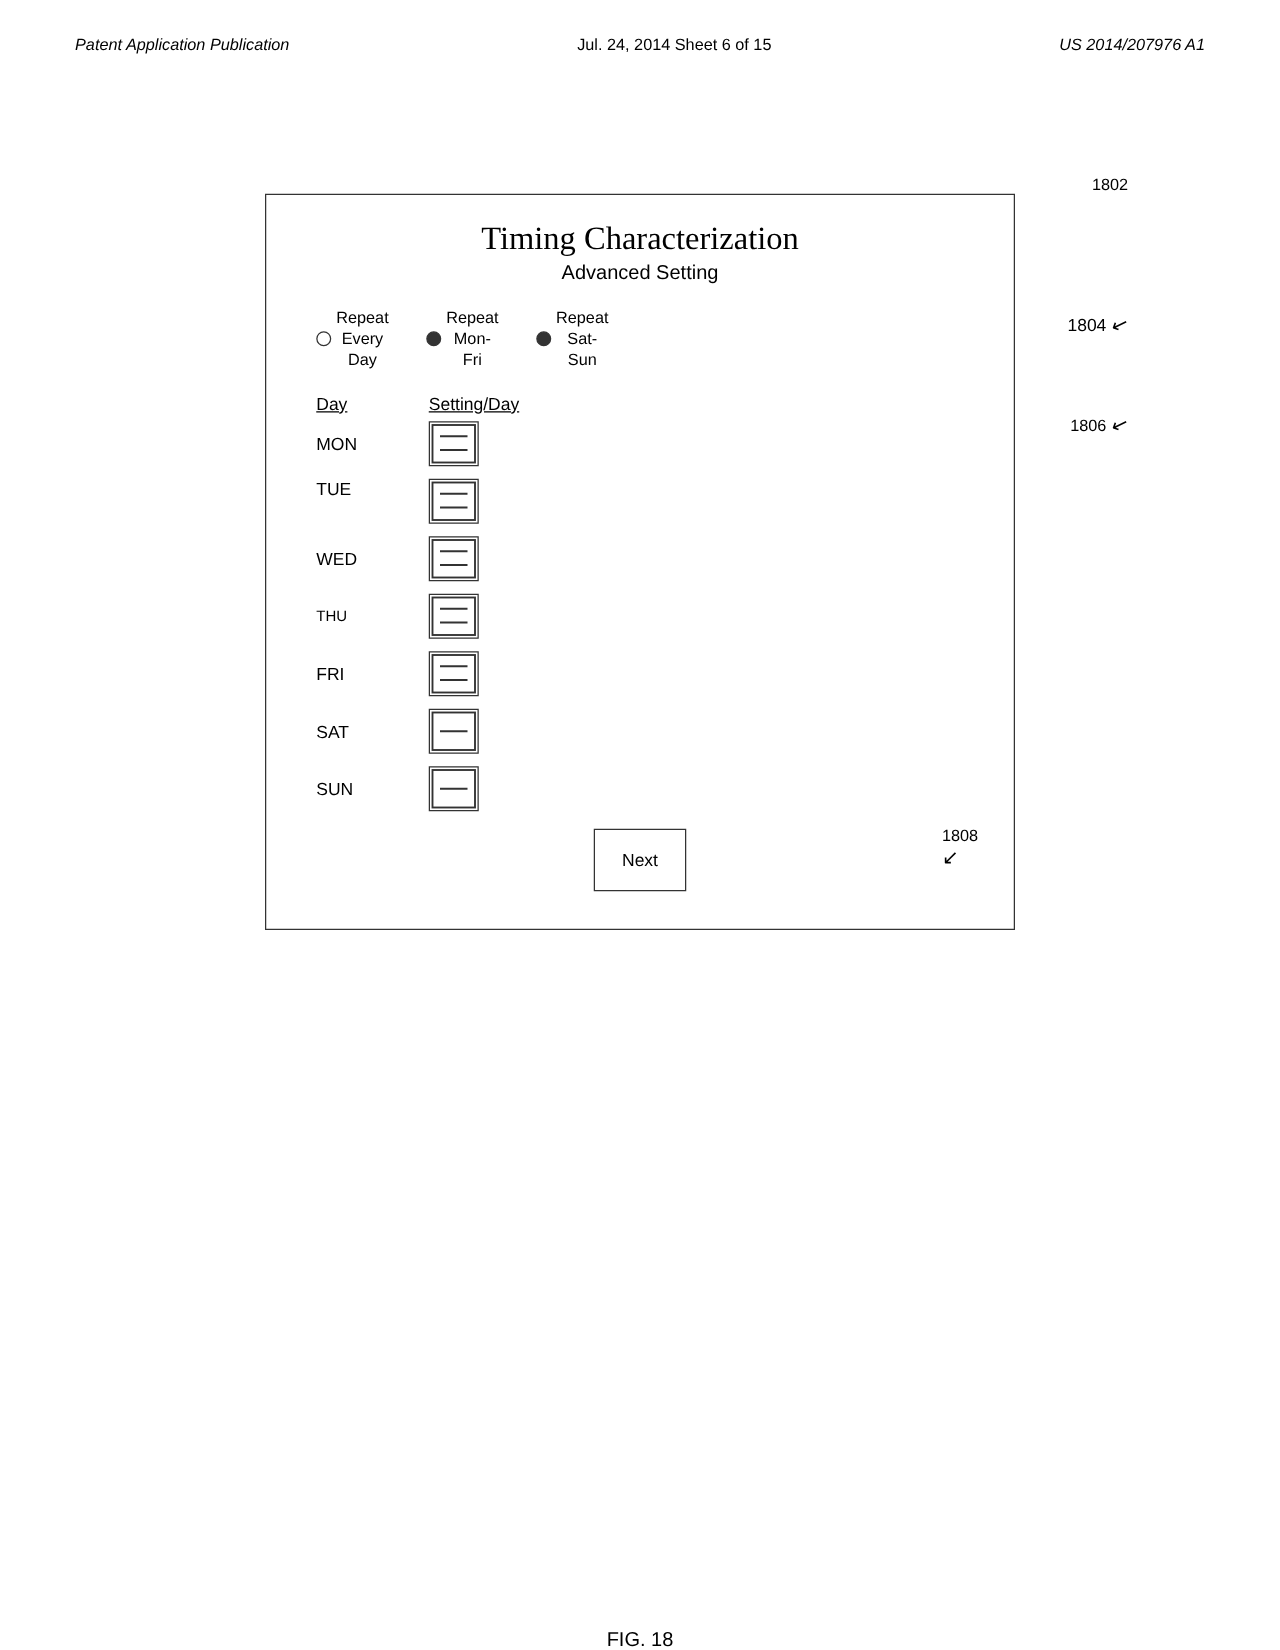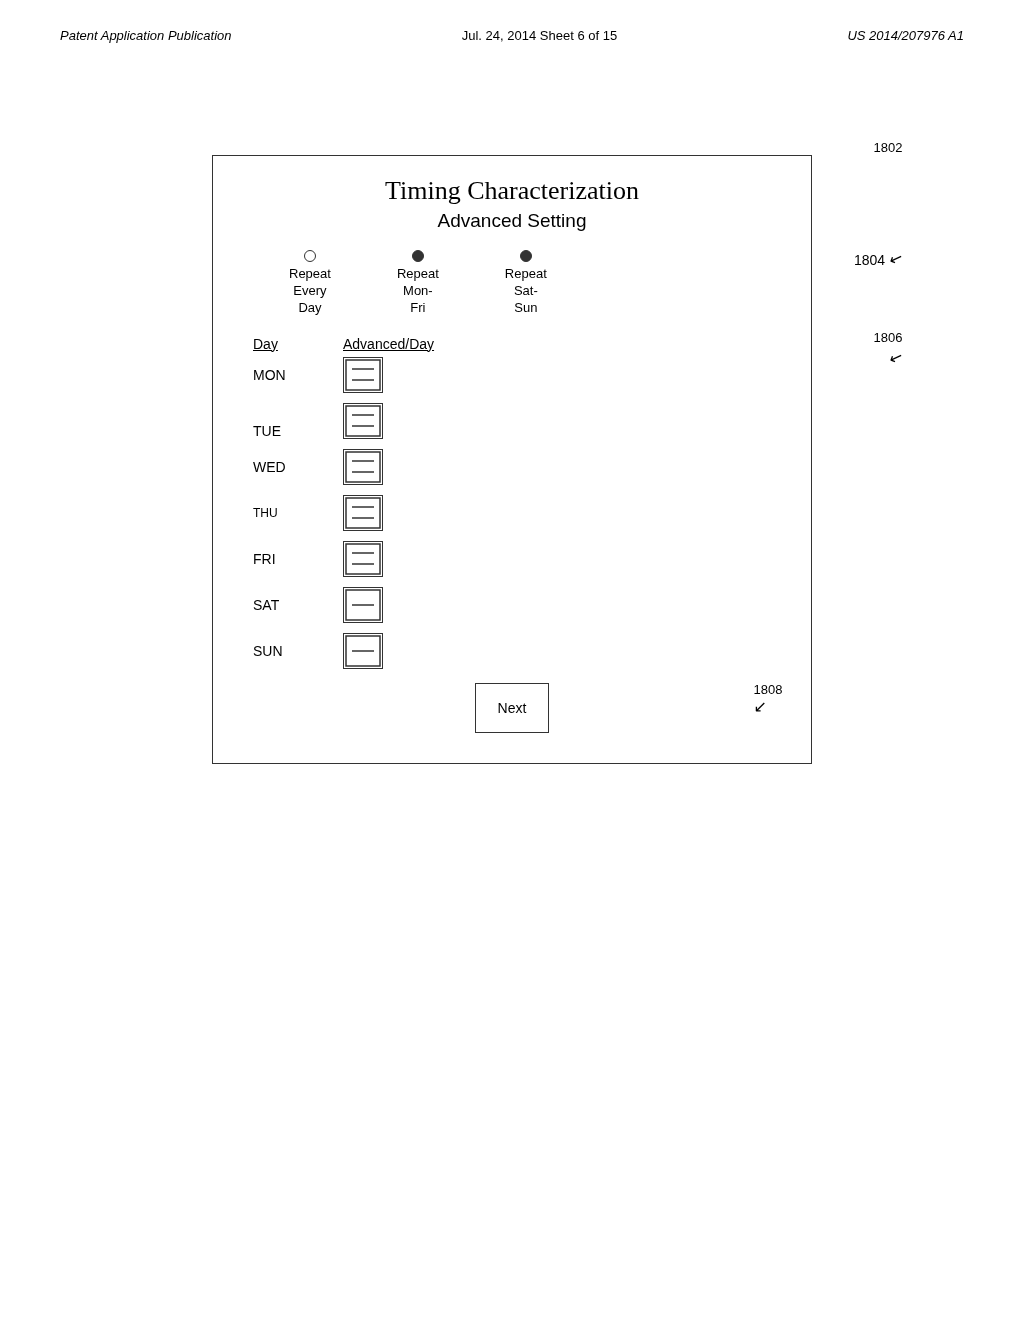--- a/index.html
+++ b/index.html
@@ -55,41 +55,40 @@
     .dialog-title {
       text-align: center;
       font-size: 26px;
       font-weight: normal;
       font-family: 'Times New Roman', Times, serif;
       margin-bottom: 4px;
     }
 
     .dialog-subtitle {
       text-align: center;
-      font-size: 19px;
+      font-size: 16px;
       margin-bottom: 18px;
     }
 
     
     .radio-row {
       display: flex;
       align-items: flex-start;
       gap: 30px;
       margin-bottom: 18px;
       padding-left: 10px;
     }
 
     .radio-option {
       display: flex;
-      flex-direction: column;
+      flex-direction: row;
       align-items: center;
       font-size: 13px;
       text-align: center;
       gap: 4px;
-      margin-left: 36px;
     }
 
     .radio-circle {
       width: 12px;
       height: 12px;
       border: 1.5px solid #333;
       border-radius: 50%;
       display: inline-block;
     }
 
@@ -199,38 +198,38 @@
           <div class="radio-dot"></div>
           <div style="font-size:13px; text-align:center; line-height:1.3;">Repeat<br>Sat-<br>Sun</div>
         </div>
       </div>
 
       <div style="display:flex; align-items:center; gap:10px; margin-bottom:4px; padding-left: 10px;">
         <div style="width:80px;">
           <span style="text-decoration:underline; font-size:14px;">Day</span>
         </div>
         <div>
-          <span style="text-decoration:underline; font-size:14px;">Advanced/Day</span>
+          <span style="text-decoration:underline; font-size:14px;">Setting/Day</span>
         </div>
       </div>
 
       <div style="padding-left:10px;">
 
         <div style="display:flex; align-items:center; gap:10px; margin-bottom:10px;">
           <div style="width:80px; font-size:14px;">MON</div>
           <div class="input-box" style="position:relative;">
             <svg width="38" height="34" viewBox="0 0 38 34">
                 <rect x="2" y="2" width="34" height="30" fill="none" stroke="#333" stroke-width="1.5"></rect>
                 <line x1="8" y1="11" x2="30" y2="11" stroke="#333" stroke-width="1.5"></line>
                 <line x1="8" y1="22" x2="30" y2="22" stroke="#333" stroke-width="1.5"></line>
               </svg>
           </div>
         </div>
 
-        <div style="display:flex; align-items:flex-end; gap:10px; margin-bottom:10px;">
+        <div style="display:flex; align-items:flex-start; gap:10px; margin-bottom:10px;">
           <div style="width:80px; font-size:14px;">TUE</div>
           <div class="input-box" style="position:relative;">
             <svg width="38" height="34" viewBox="0 0 38 34">
                 <rect x="2" y="2" width="34" height="30" fill="none" stroke="#333" stroke-width="1.5"></rect>
                 <line x1="8" y1="11" x2="30" y2="11" stroke="#333" stroke-width="1.5"></line>
                 <line x1="8" y1="22" x2="30" y2="22" stroke="#333" stroke-width="1.5"></line>
               </svg>
           </div>
         </div>
 
@@ -295,21 +294,21 @@
         </div>
       </div>
 
     </div>
 
     <div class="annot-1804" style="display:flex; align-items:center; gap:4px;">
       <span style="font-size:14px;">1804</span>
       <span style="font-size:16px; transform: rotate(200deg); display:inline-block;">↗</span>
     </div>
 
-    <div class="annot-1806" style="display:flex; align-items:flex-end; gap:4px;flex-direction:column;">
+    <div class="annot-1806" style="display:flex; align-items:center; gap:4px;">
       <span style="font-size:13px;">1806</span>
       <span style="font-size:16px; transform: rotate(200deg); display:inline-block;">↗</span>
     </div>
 
     <div style="position:absolute; right:30px; bottom:48px; font-size:13px;">
       <span>1808</span>
       <br>
       <span style="font-size:16px; display:inline-block;">↙</span>
     </div>
 

